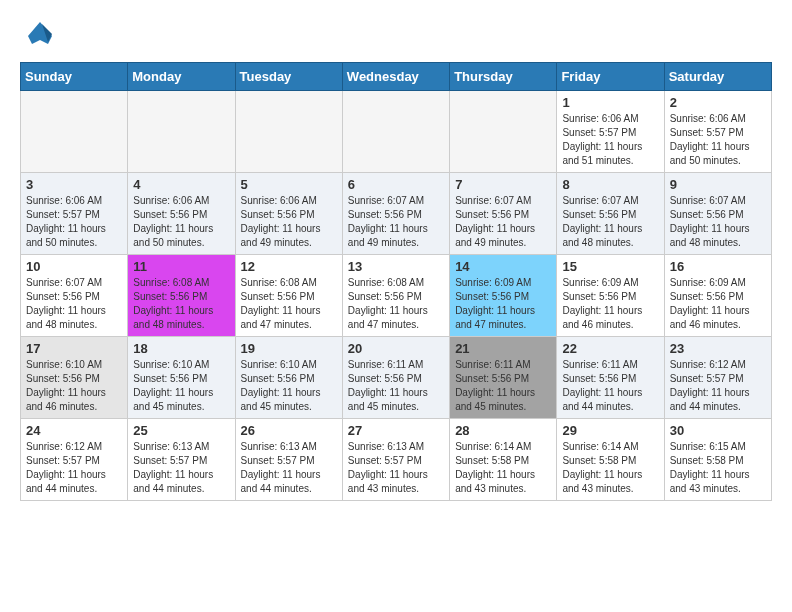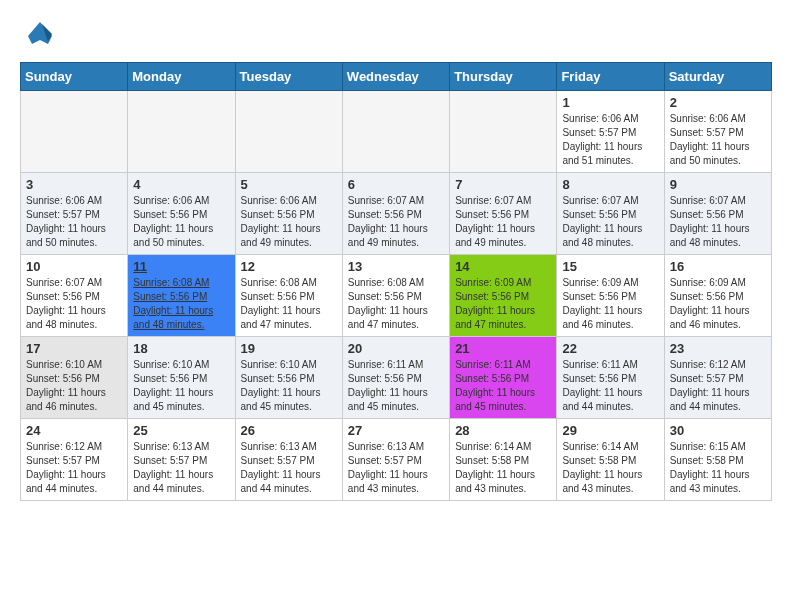--- a/index.html
+++ b/index.html
@@ -202,39 +202,39 @@
 Daylight: 11 hours and 48 minutes.</div>
             </td>
           </tr>
           <tr>
             <td style="background: rgb(255, 255, 255); margin-left: 28px;">
               <span class="day-num">10</span>
               <div class="day-info" style="white-space: pre-line;">Sunrise: 6:07 AM
 Sunset: 5:56 PM
 Daylight: 11 hours and 48 minutes.</div>
             </td>
-            <td style="background: #3b82f6; text-decoration: underline;">
+            <td style="background: #d946ef;">
               <span class="day-num">11</span>
               <div class="day-info" style="white-space: pre-line;">Sunrise: 6:08 AM
 Sunset: 5:56 PM
 Daylight: 11 hours and 48 minutes.</div>
             </td>
             <td style="background: rgb(255, 255, 255);">
               <span class="day-num">12</span>
               <div class="day-info" style="white-space: pre-line;">Sunrise: 6:08 AM
 Sunset: 5:56 PM
 Daylight: 11 hours and 47 minutes.</div>
             </td>
             <td style="background: rgb(255, 255, 255);">
               <span class="day-num">13</span>
               <div class="day-info" style="white-space: pre-line;">Sunrise: 6:08 AM
 Sunset: 5:56 PM
 Daylight: 11 hours and 47 minutes.</div>
             </td>
-            <td style="background: #84cc16; margin-top: 36px;">
+            <td style="background: #7dd3fc; margin-top: 36px;">
               <span class="day-num">14</span>
               <div class="day-info" style="white-space: pre-line;">Sunrise: 6:09 AM
 Sunset: 5:56 PM
 Daylight: 11 hours and 47 minutes.</div>
             </td>
             <td style="background: rgb(255, 255, 255);">
               <span class="day-num">15</span>
               <div class="day-info" style="white-space: pre-line;">Sunrise: 6:09 AM
 Sunset: 5:56 PM
 Daylight: 11 hours and 46 minutes.</div>
@@ -264,21 +264,21 @@
               <div class="day-info" style="white-space: pre-line;">Sunrise: 6:10 AM
 Sunset: 5:56 PM
 Daylight: 11 hours and 45 minutes.</div>
             </td>
             <td style="background: rgb(238, 242, 247);">
               <span class="day-num">20</span>
               <div class="day-info" style="white-space: pre-line;">Sunrise: 6:11 AM
 Sunset: 5:56 PM
 Daylight: 11 hours and 45 minutes.</div>
             </td>
-            <td style="background: #d946ef;">
+            <td style="background: #a3a3a3;">
               <span class="day-num">21</span>
               <div class="day-info" style="white-space: pre-line;">Sunrise: 6:11 AM
 Sunset: 5:56 PM
 Daylight: 11 hours and 45 minutes.</div>
             </td>
             <td style="background: rgb(238, 242, 247);">
               <span class="day-num">22</span>
               <div class="day-info" style="white-space: pre-line;">Sunrise: 6:11 AM
 Sunset: 5:56 PM
 Daylight: 11 hours and 44 minutes.</div>

